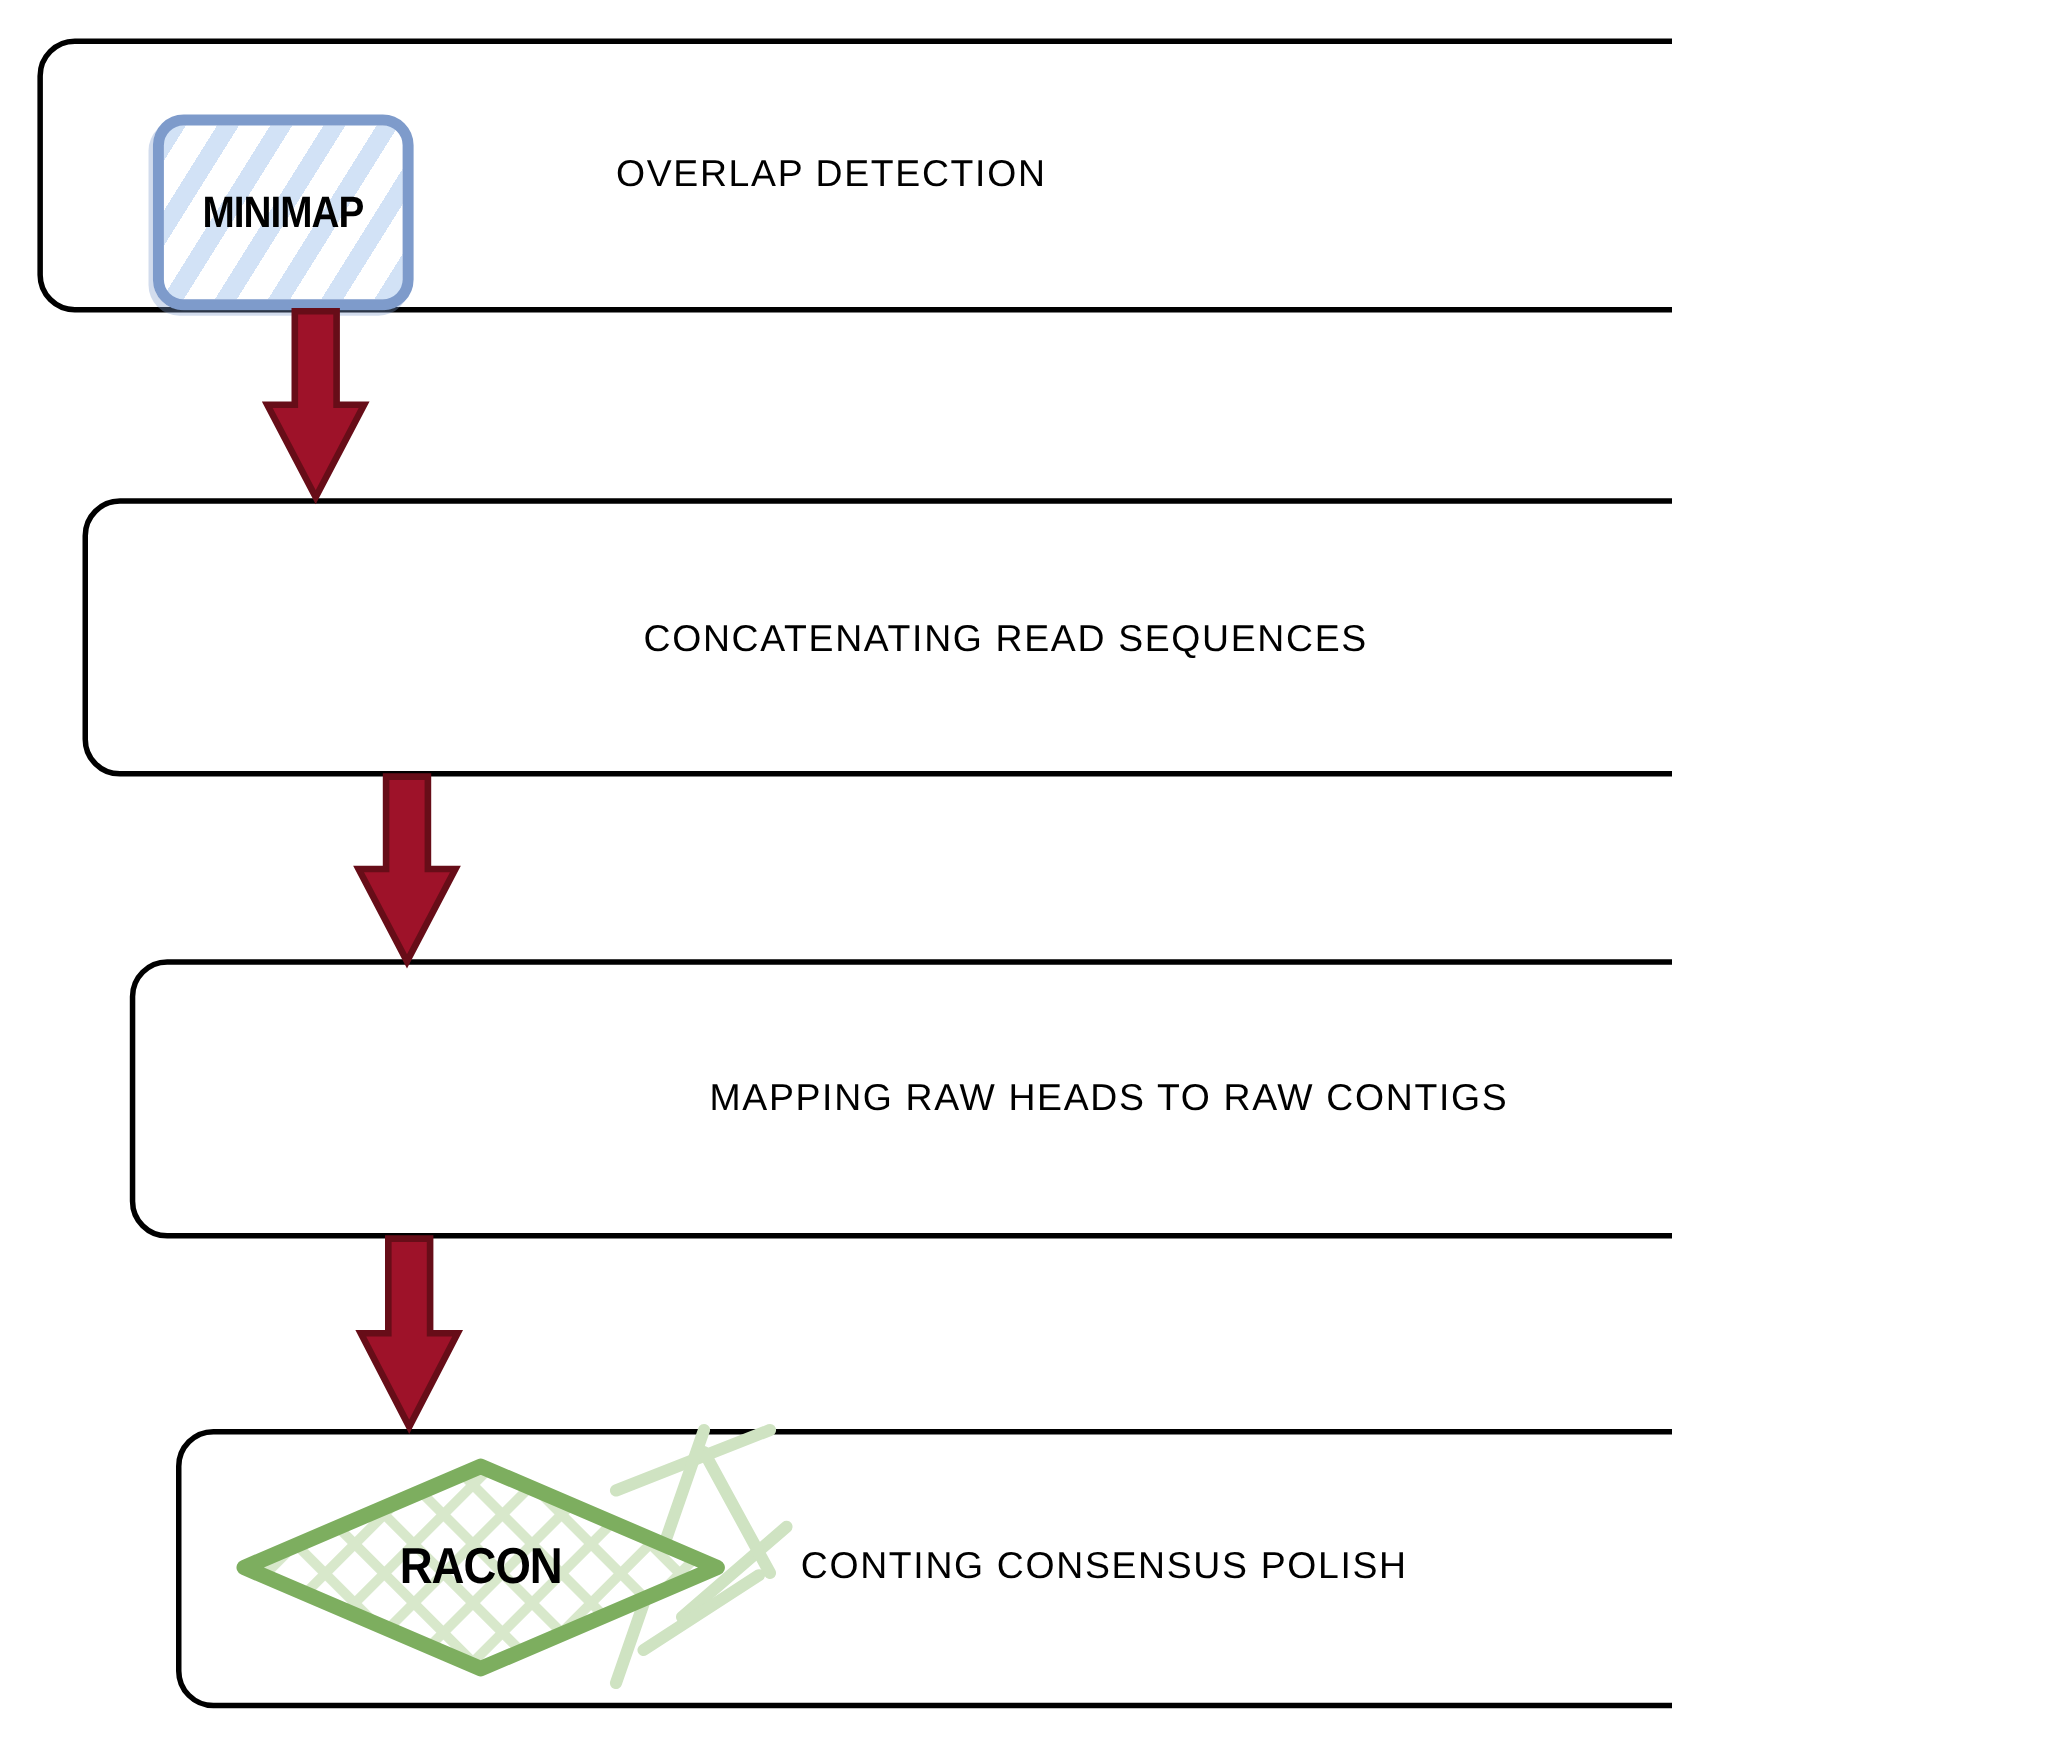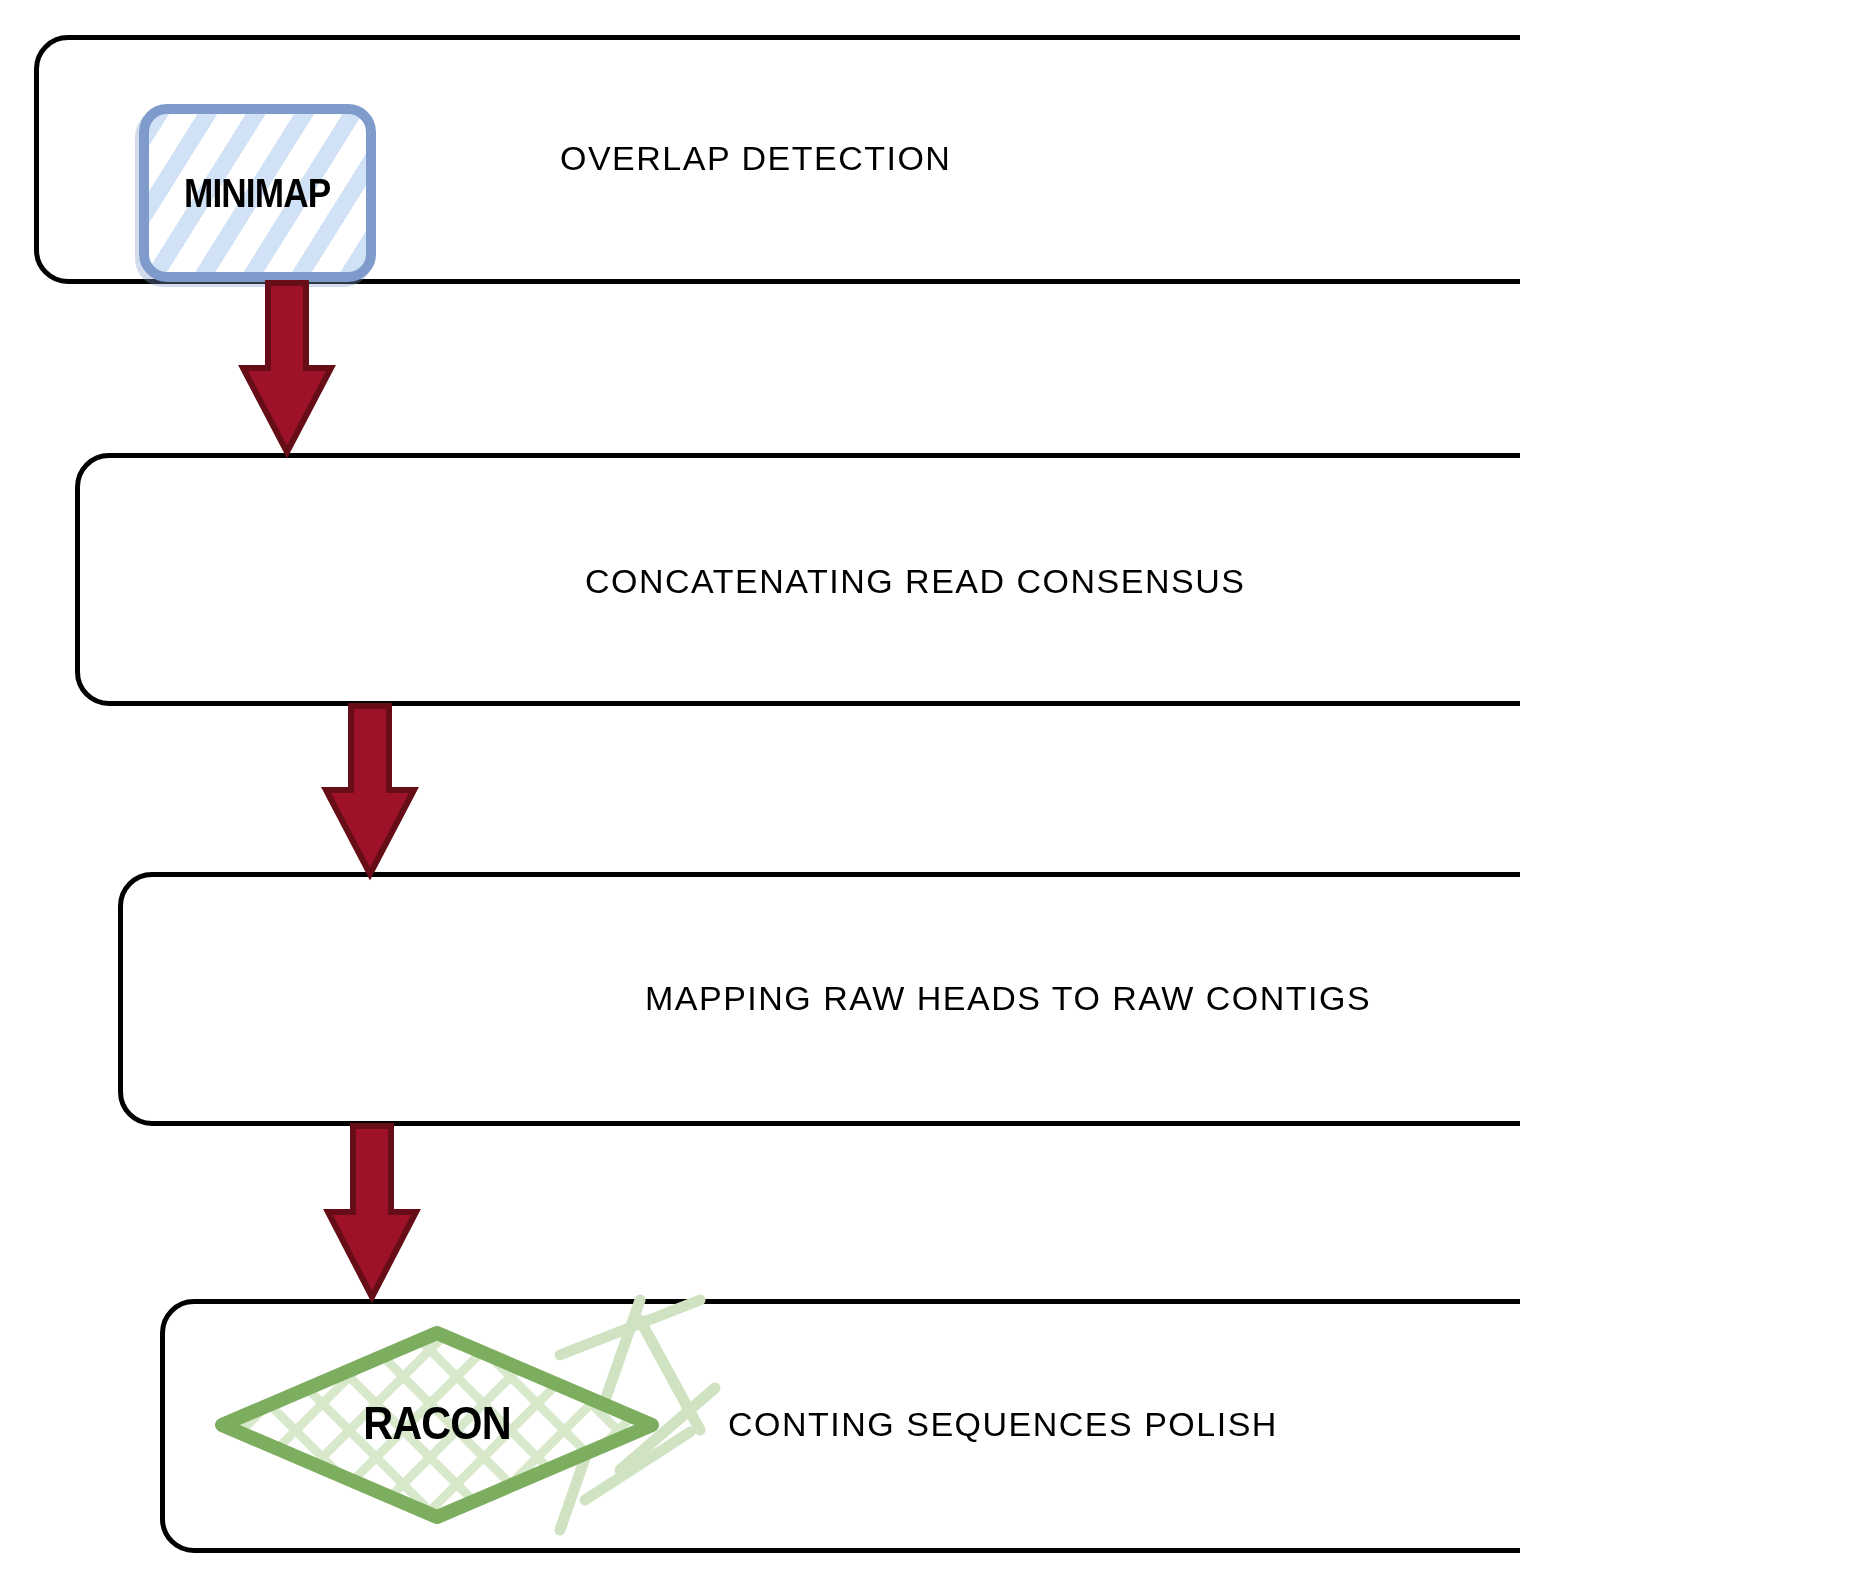--- a/index.html
+++ b/index.html
@@ -114,29 +114,29 @@
       <span class="badge-text">MINIMAP</span>
     </div>
   </div>
   <div class="row-label" id="label1">OVERLAP DETECTION</div>
 
   <div class="flow-box" id="box2">
     <div id="ellipse2">
       <span class="badge-text">MINIASM</span>
     </div>
   </div>
-  <div class="row-label" id="label2">CONCATENATING READ CONSENSUS</div>
+  <div class="row-label" id="label2">CONCATENATING READ SEQUENCES</div>
 
   <div class="flow-box" id="box3">
     
   </div>
   <div class="row-label" id="label3">MAPPING RAW HEADS TO RAW CONTIGS</div>
 
   <div class="flow-box" id="box4"></div>
-  <div class="row-label" id="label4">CONTING SEQUENCES POLISH</div>
+  <div class="row-label" id="label4">CONTING CONSENSUS POLISH</div>
 
   <svg class="overlay" width="1869" height="1580" viewBox="0 0 1869 1580">
     <defs>
       <pattern id="greenhatch" width="38" height="38" patternUnits="userSpaceOnUse" patternTransform="rotate(45 0 0)">
         <rect x="0" y="0" width="38" height="38" fill="#ffffff"></rect>
         <rect x="0" y="0" width="9" height="38" fill="#d8e8cb"></rect>
         <rect x="0" y="0" width="38" height="9" fill="#d8e8cb"></rect>
       </pattern>
       <clipPath id="diamond-clip">
         <polygon points="437,1333 652,1425 437,1517 222,1425"></polygon>

